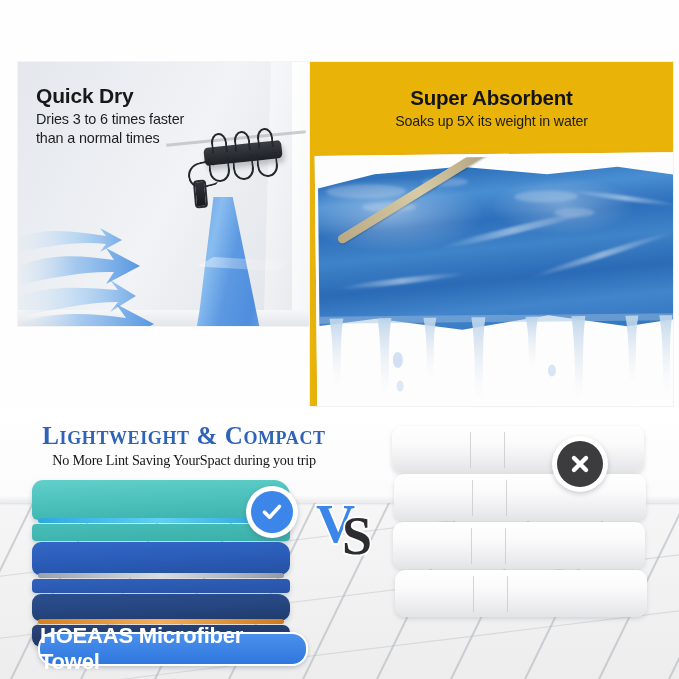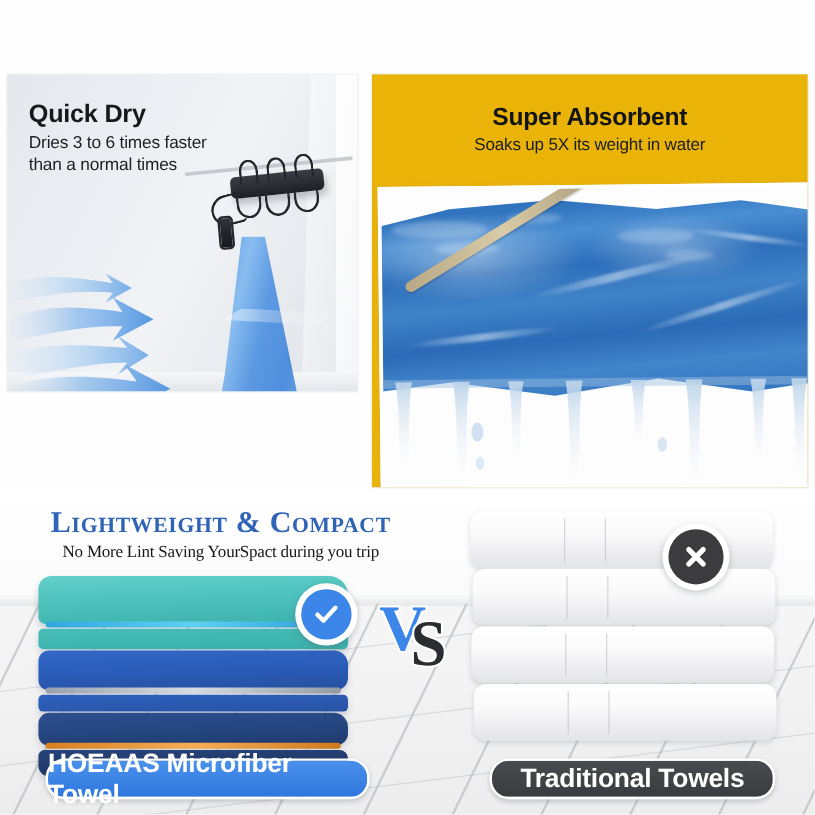--- a/index.html
+++ b/index.html
@@ -22,21 +22,21 @@
     font-weight:bold;
     font-size:32px;
     letter-spacing:-0.5px;
     color:#3d82df;
     transform:scaleX(0.93);
     white-space:nowrap;
   }
 
   
   .panel-qd{
-    position:absolute;left:6px;top:62px;width:292px;height:264px;
+    position:absolute;left:18px;top:62px;width:292px;height:264px;
     overflow:hidden;
     background:linear-gradient(160deg,#eceff2 0%,#e7eaee 35%,#eef1f4 70%,#e9ecef 100%);
     box-shadow:0 0 0 1px #f3f4f6;
     text-decoration:underline;
   }
   .qd-wall{
     position:absolute;left:0;top:0;width:100%;height:100%;
     background:linear-gradient(117deg,#e4e8ec 0%,#eaedf1 25%,#f1f3f6 52%,#e6e9ed 78%,#dfe3e8 100%);
   }
   .qd-wall-edge{
@@ -472,15 +472,14 @@
         <div class="x-inner">
           <svg width="26" height="26" viewBox="0 0 26 26" aria-hidden="true">
             <path d="M7 7 L19 19 M19 7 L7 19" fill="none" stroke="#ffffff" stroke-width="4.4" stroke-linecap="round"></path>
           </svg>
         </div>
       </div>
     </div>
   </div>
 
   <div class="pill pill-blue">HOEAAS Microfiber Towel</div>
-  <div class="pill pill-dark">Traditional Towels</div>
 
 </div>
 
 </body></html>

